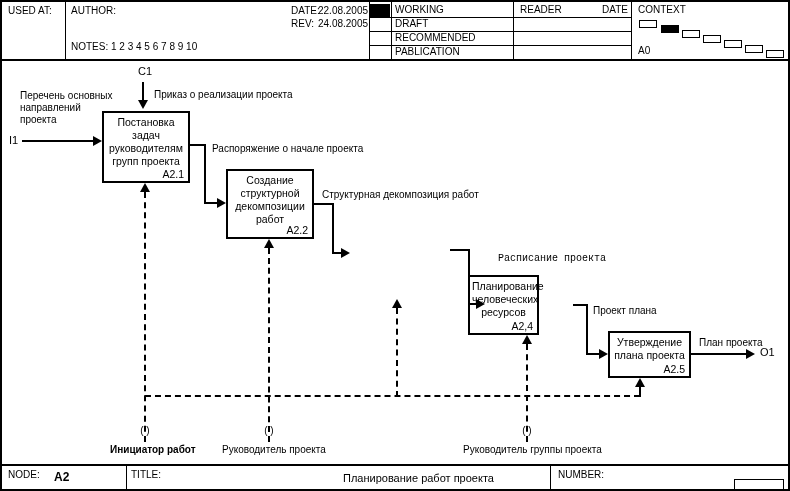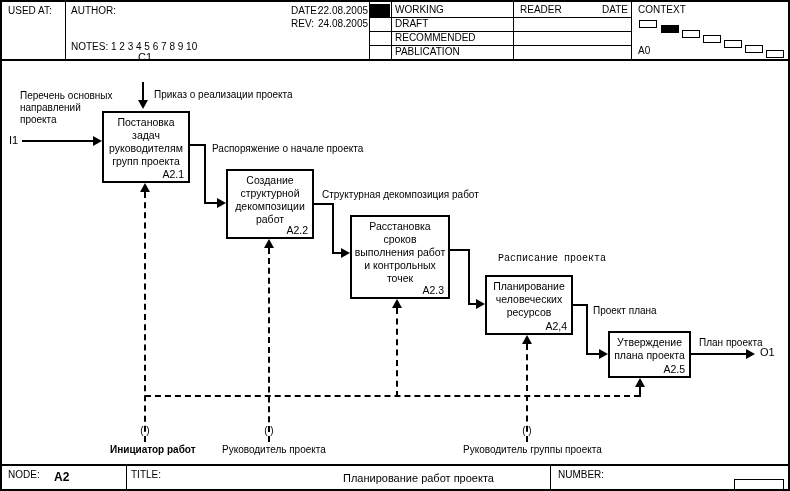--- a/index.html
+++ b/index.html
@@ -69,48 +69,40 @@
     <div class="cbox" style="left:764px;top:48px;"></div>
   </div>
 
   <div class="t t11" style="left:7px;top:132px;">I1</div>
   <div class="t pre" style="left:18px;top:88px;">Перечень основных
 направлений
 проекта</div>
   <div class="hl2" style="left:20px;top:138px;width:71px;"></div>
   <div class="ar" style="left:91px;top:134px;"></div>
 
-  <div class="t t11" style="left:136px;top:49px;">C1</div>
+  <div class="t t11" style="left:136px;top:63px;">C1</div>
   <div class="vl2" style="left:140px;top:80px;height:18px;"></div>
   <div class="ad" style="left:136px;top:98px;"></div>
   <div class="t" style="left:152px;top:87px;">Приказ о реализации проекта</div>
 
   <div class="box" style="left:100px;top:109px;width:88px;height:72px;padding-left:32px;">
     <div class="btitle">Постановка
 задач
 руководителям
 групп проекта</div>
     <div class="code">A2.1</div>
   </div>
   <div class="box" style="left:224px;top:167px;width:88px;height:70px;">
     <div class="btitle">Создание
 структурной
 декомпозиции
 работ</div>
     <div class="code">A2.2</div>
   </div>
-  <div class="box" style="left:348px;top:213px;width:100px;height:84px;">
-    <div class="btitle">Расстановка
-сроков
-выполнения работ
-и контрольных
-точек</div>
-    <div class="code">A2.3</div>
-  </div>
-  <div class="box" style="left:483px;top:273px;width:88px;height:60px;">
+  <div class="box" style="left:466px;top:273px;width:71px;height:60px;">
     <div class="btitle">Планирование
 человеческих
 ресурсов</div>
     <div class="code">A2,4</div>
   </div>
   <div class="box" style="left:606px;top:329px;width:83px;height:47px;">
     <div class="btitle">Утверждение
 плана проекта</div>
     <div class="code">A2.5</div>
   </div>

